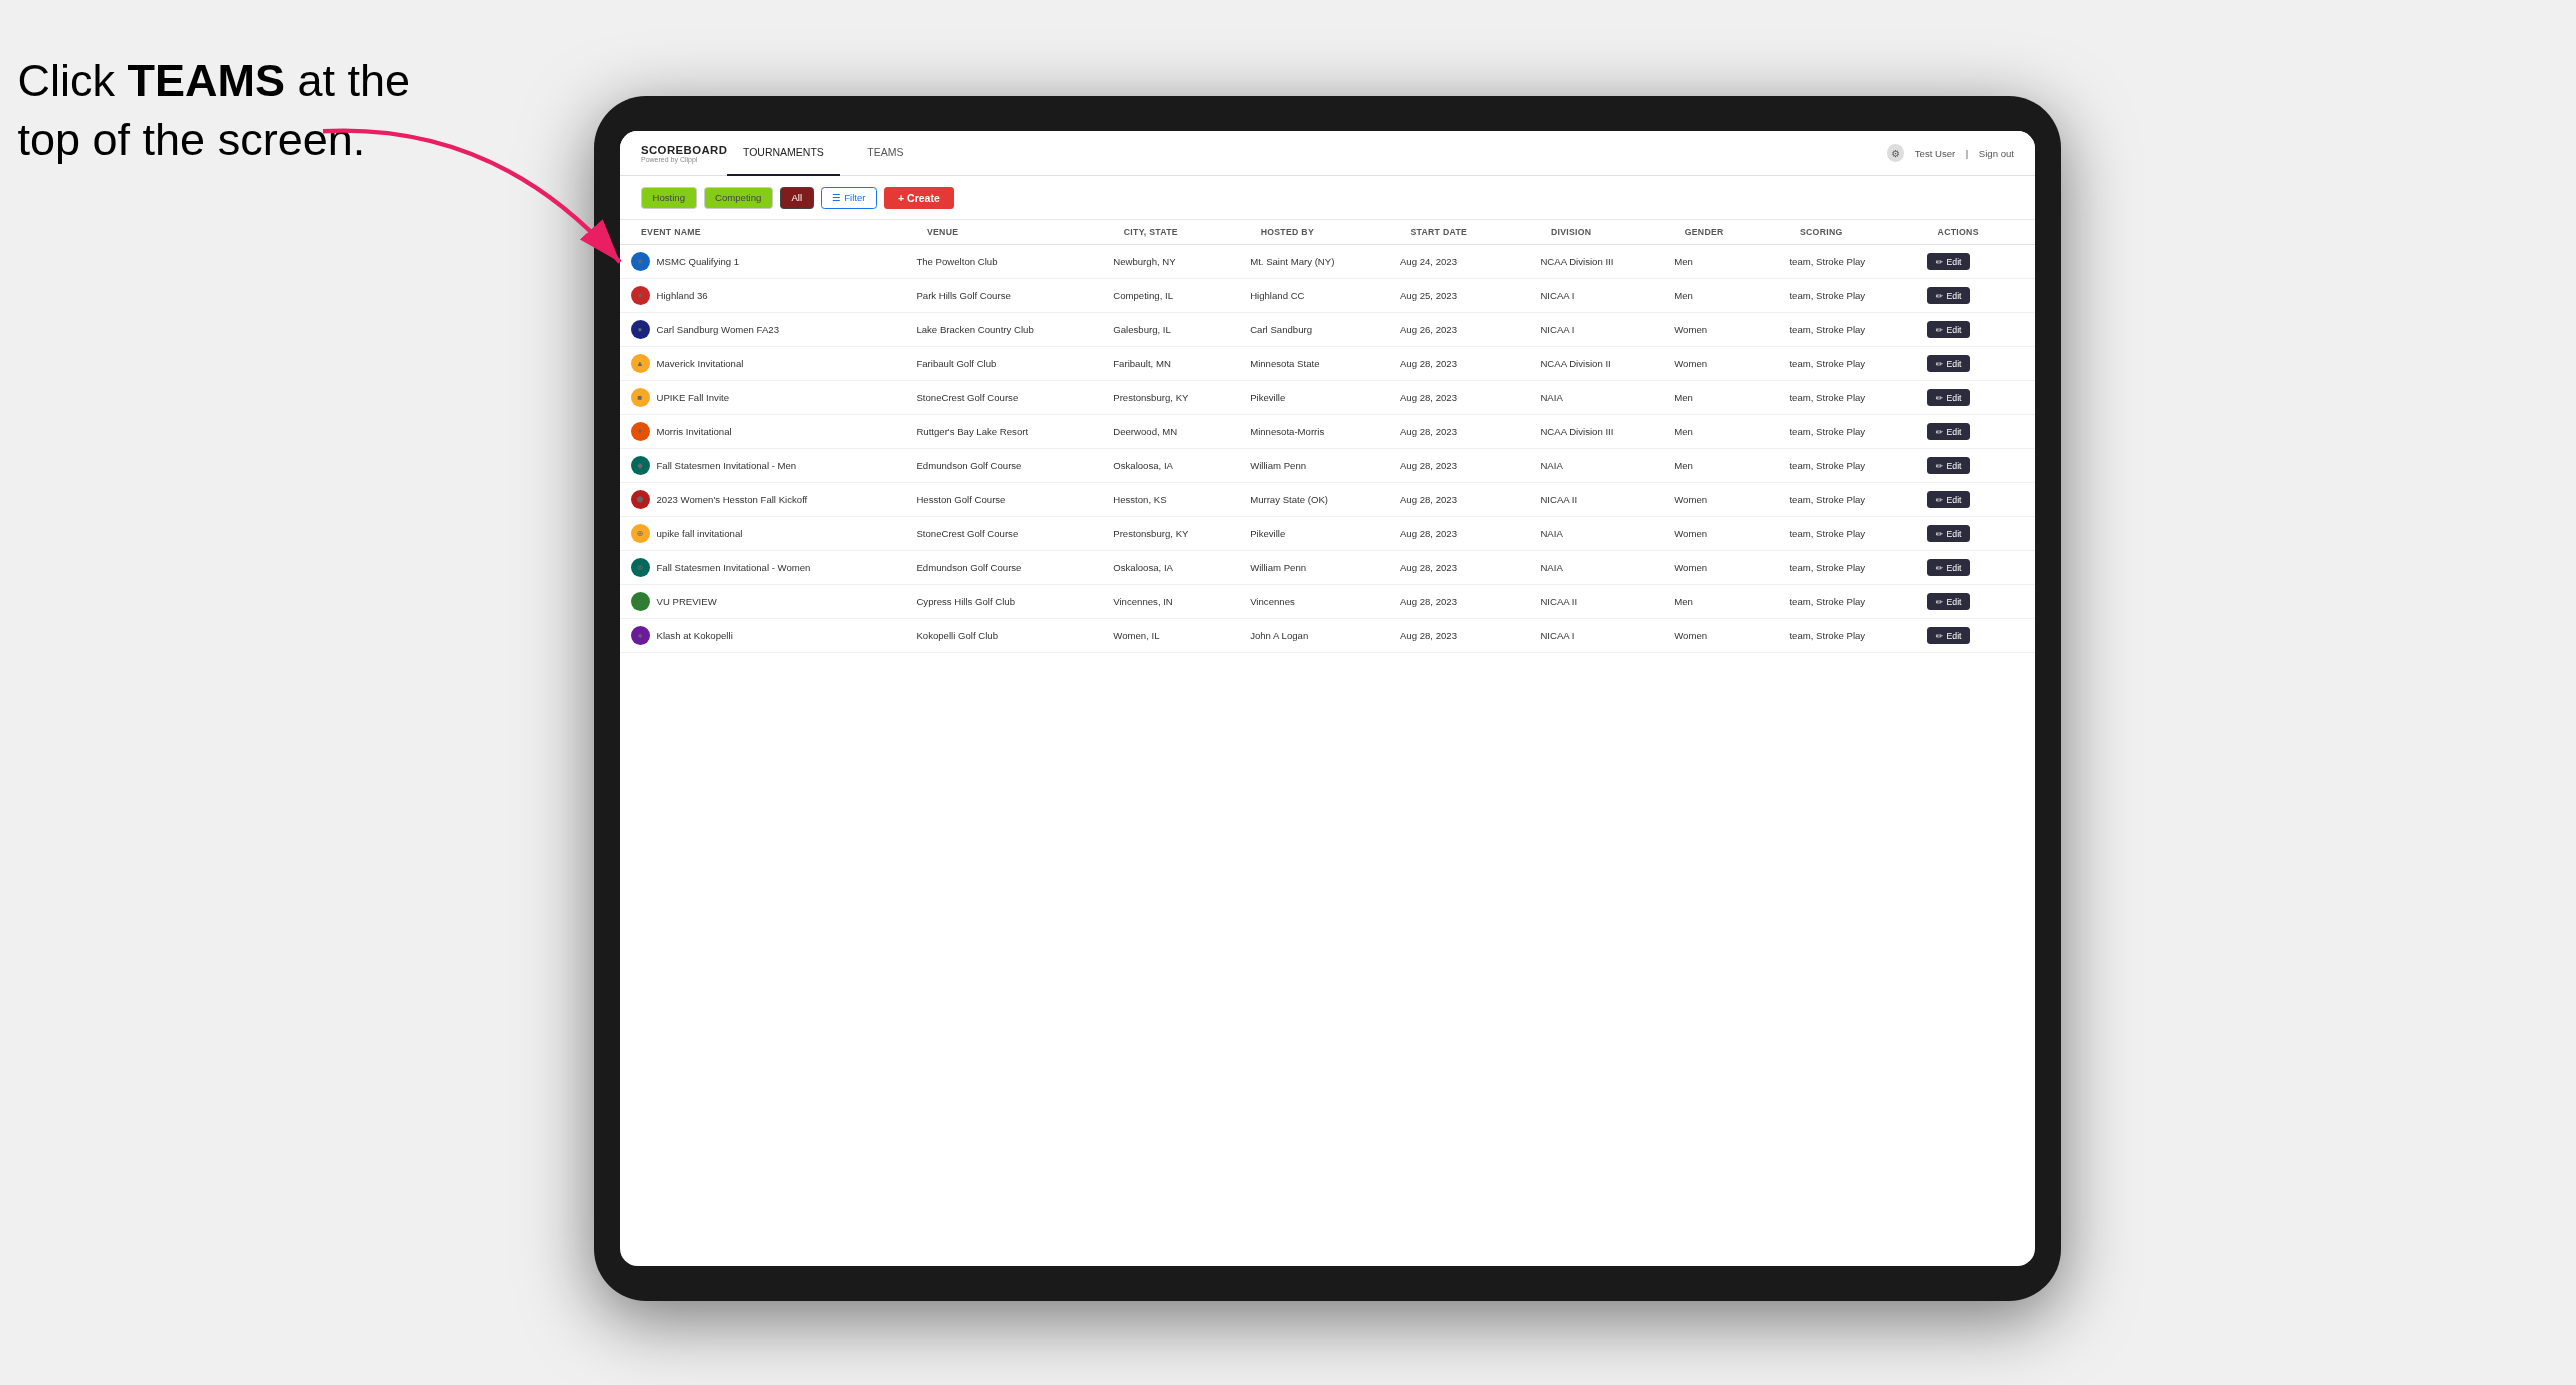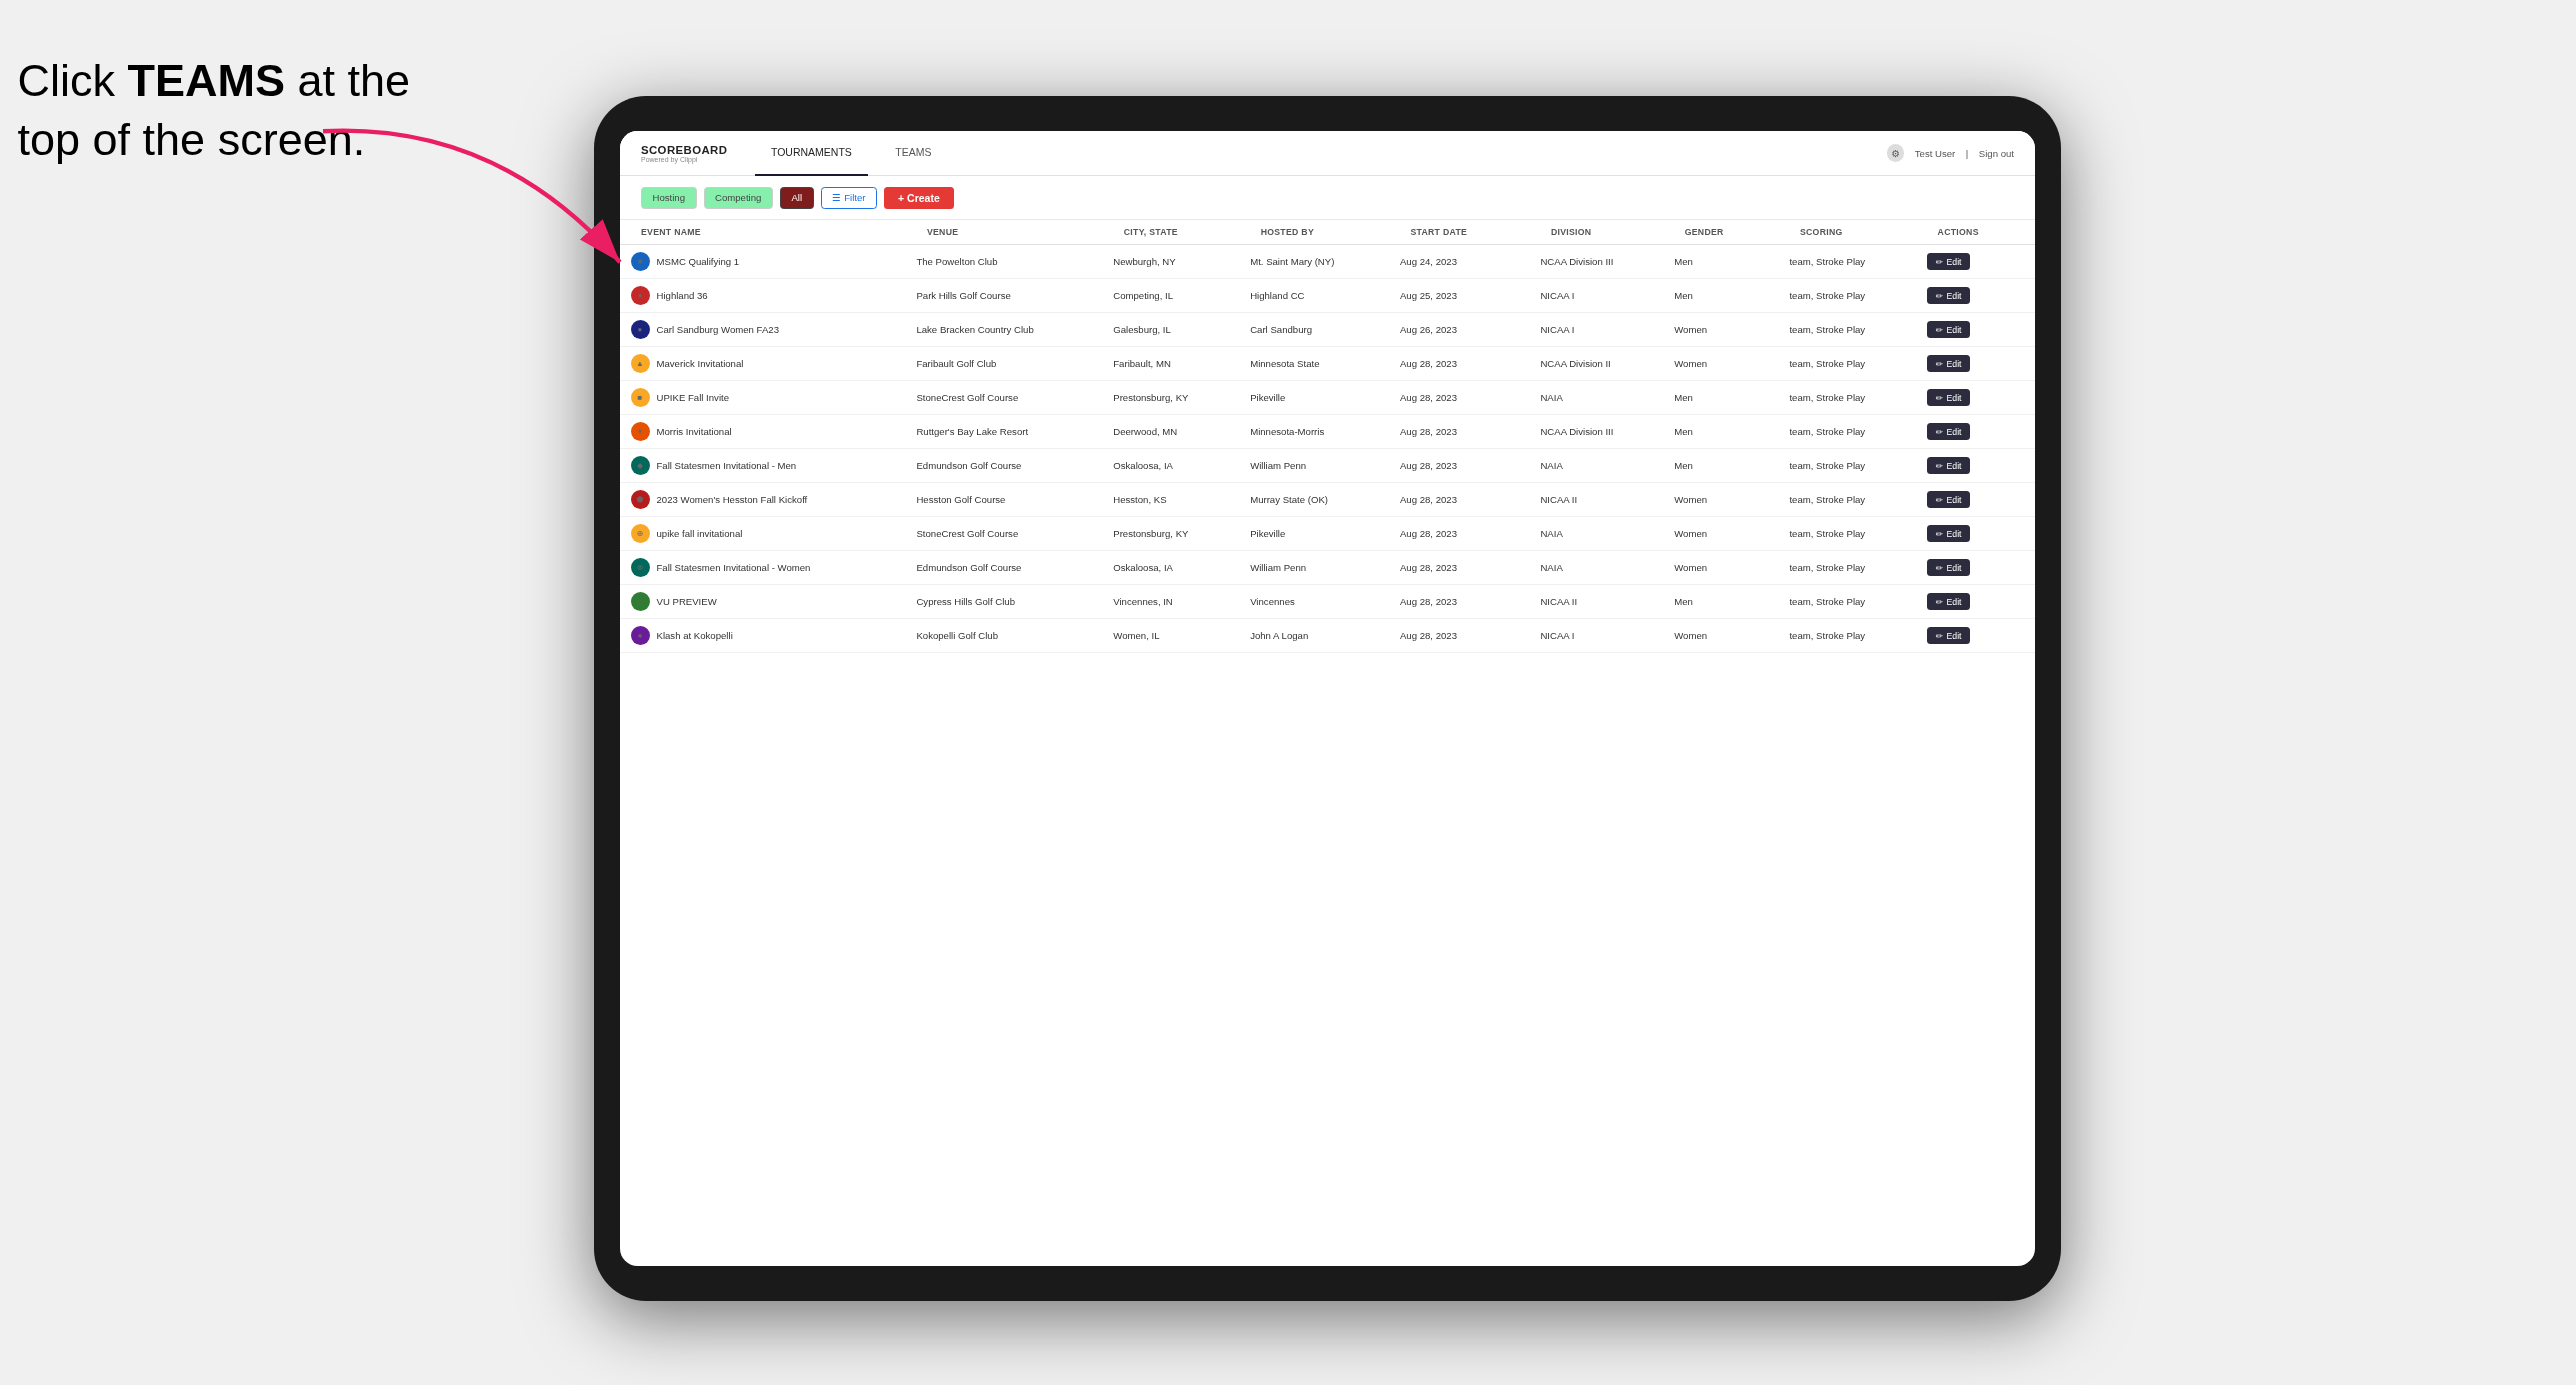--- a/index.html
+++ b/index.html
@@ -67,21 +67,20 @@
       padding: 0 21px;
       height: 45px;
       border-bottom: 0.9px solid #e0e0e0;
       background: #fff;
       flex-shrink: 0;
     }
 
     .brand {
       display: flex;
       flex-direction: column;
-      margin-right: 28px;
     }
     .brand-title {
       font-size: 11.4px;
       font-weight: 900;
       letter-spacing: 0.4px;
       color: #222;
     }
     .brand-sub {
       font-size: 7px;
       color: #888;
@@ -138,21 +137,21 @@
       gap: 7px;
       border-bottom: 0.9px solid #e8e8e8;
       flex-shrink: 0;
     }
 
     .filter-btn {
       padding: 4.4px 10.5px;
       border: 0.9px solid #ccc;
       border-radius: 3.5px;
       font-size: 9.6px;
-      background: #86efac;
+      background: #84cc16;
       cursor: pointer;
       color: #444;
     }
     .filter-btn.pill-active {
       background: #7f1d1d;
       color: #fff;
       border-color: #444;
     }
     .filter-icon-btn {
       display: flex;

